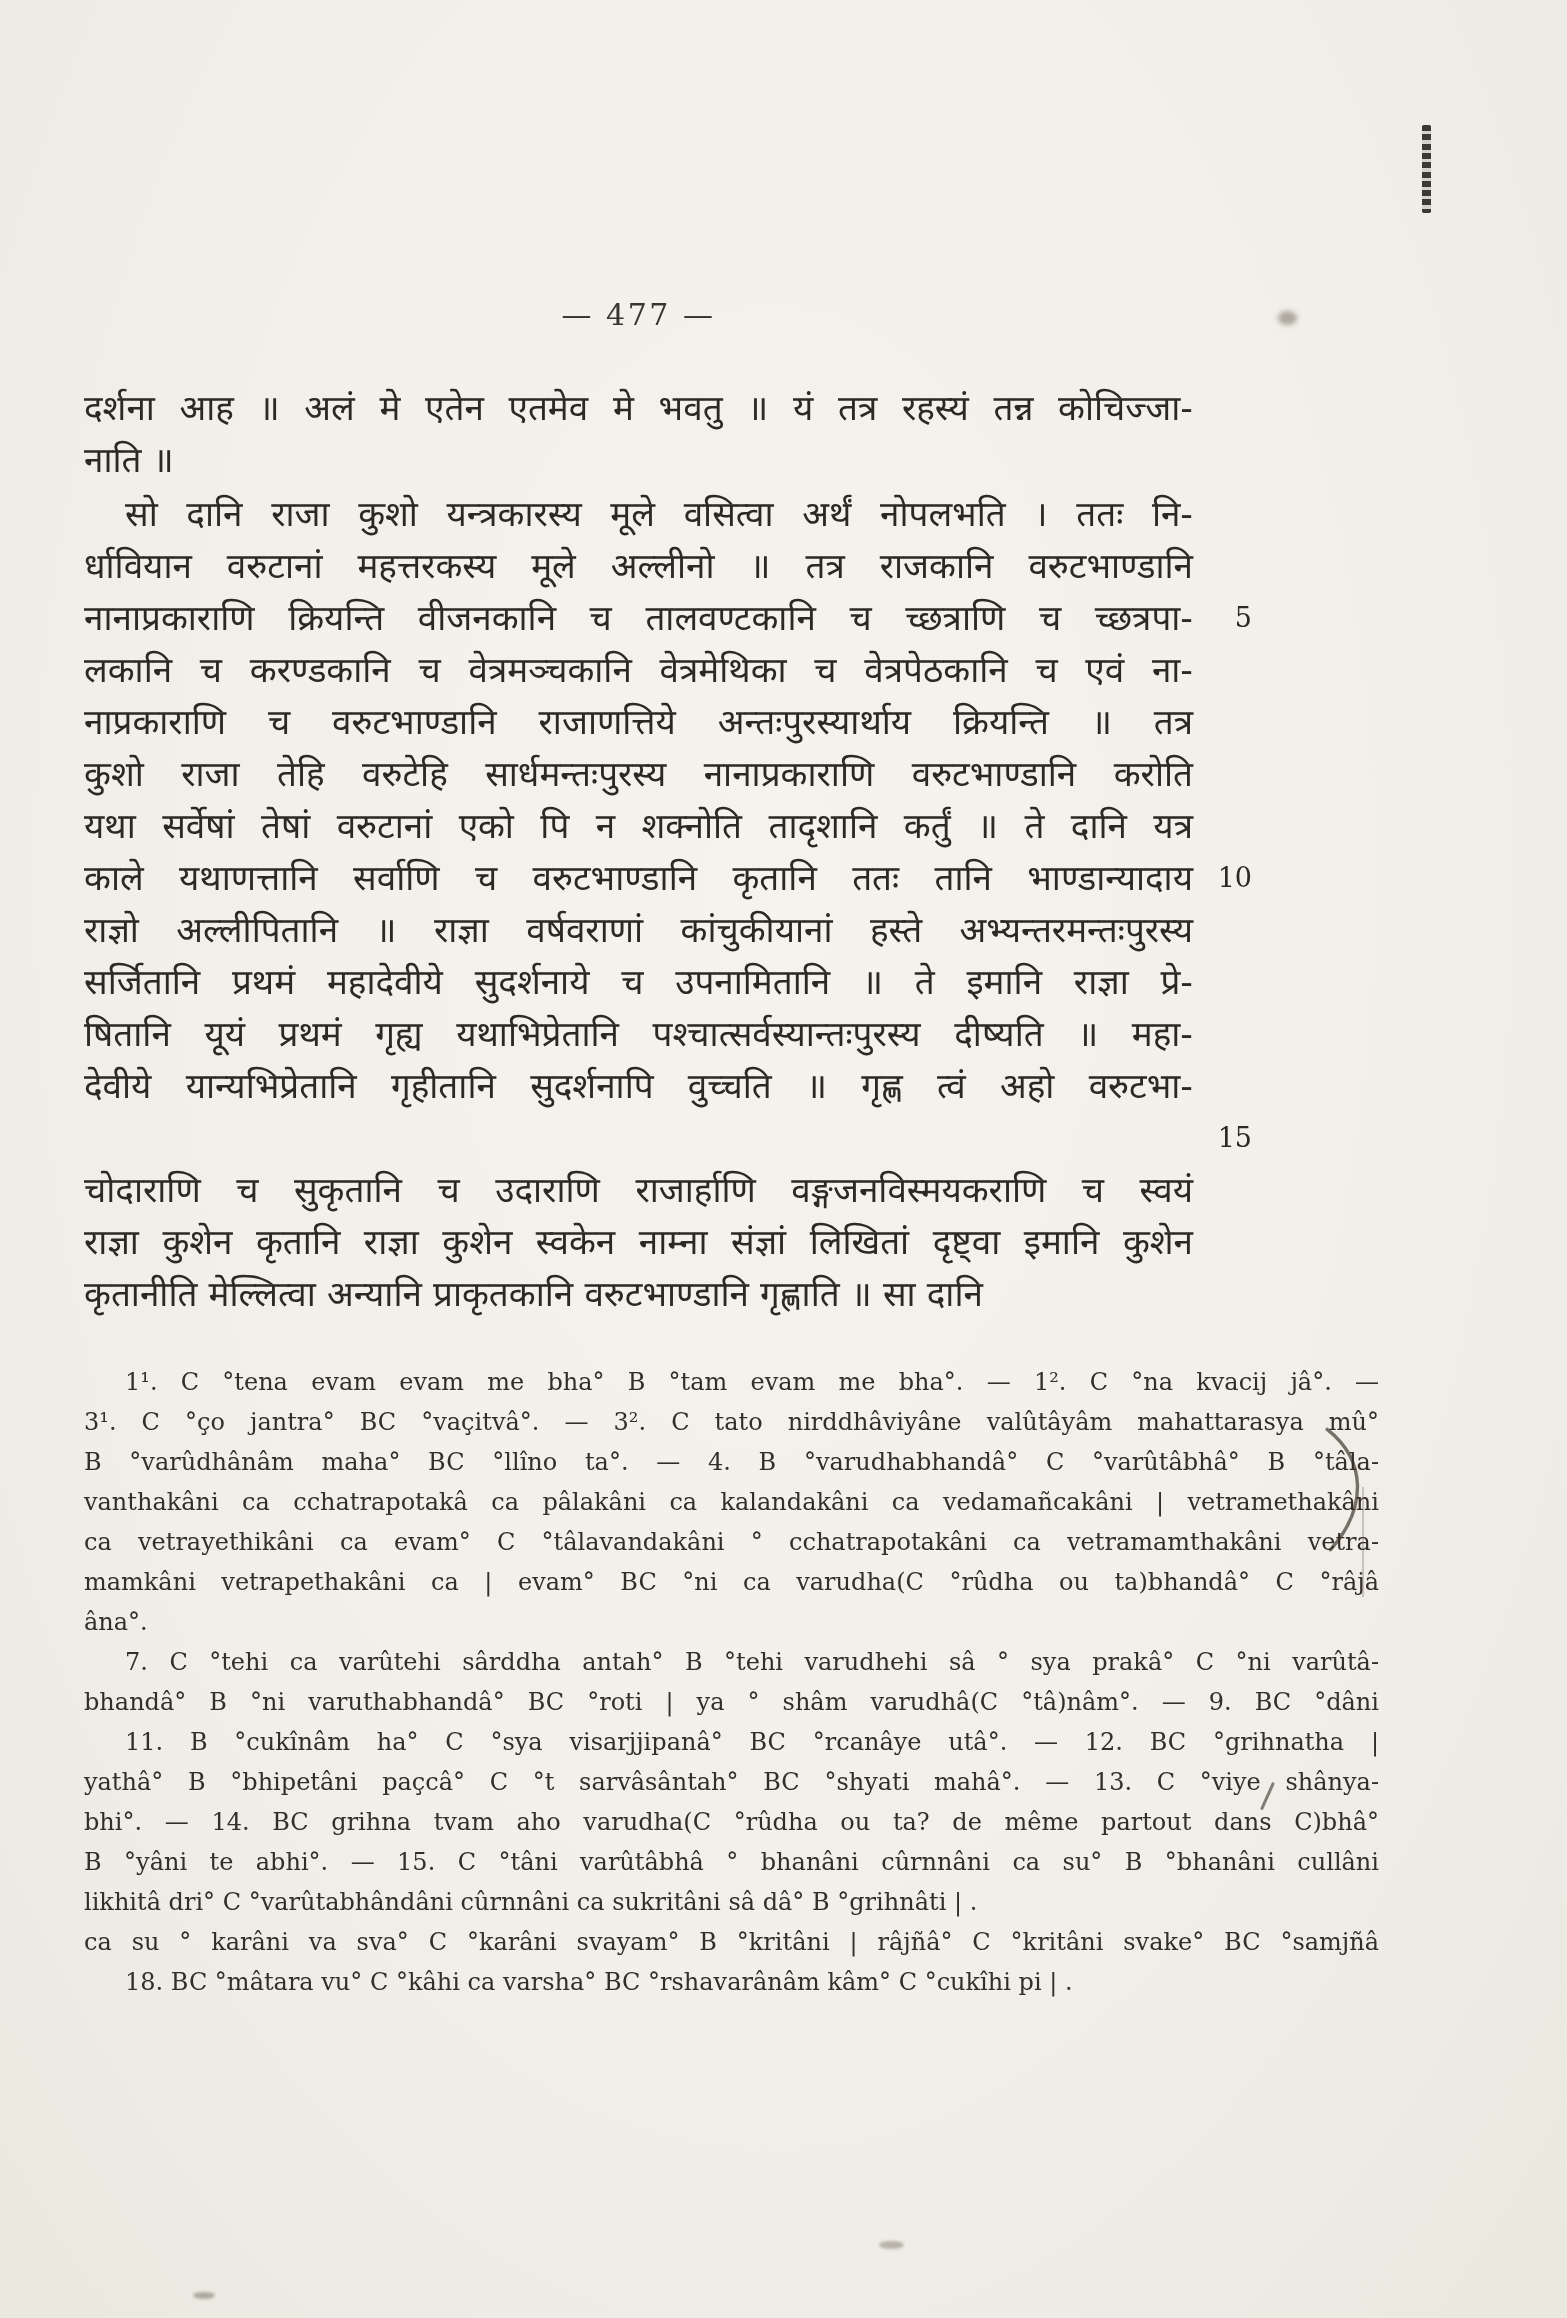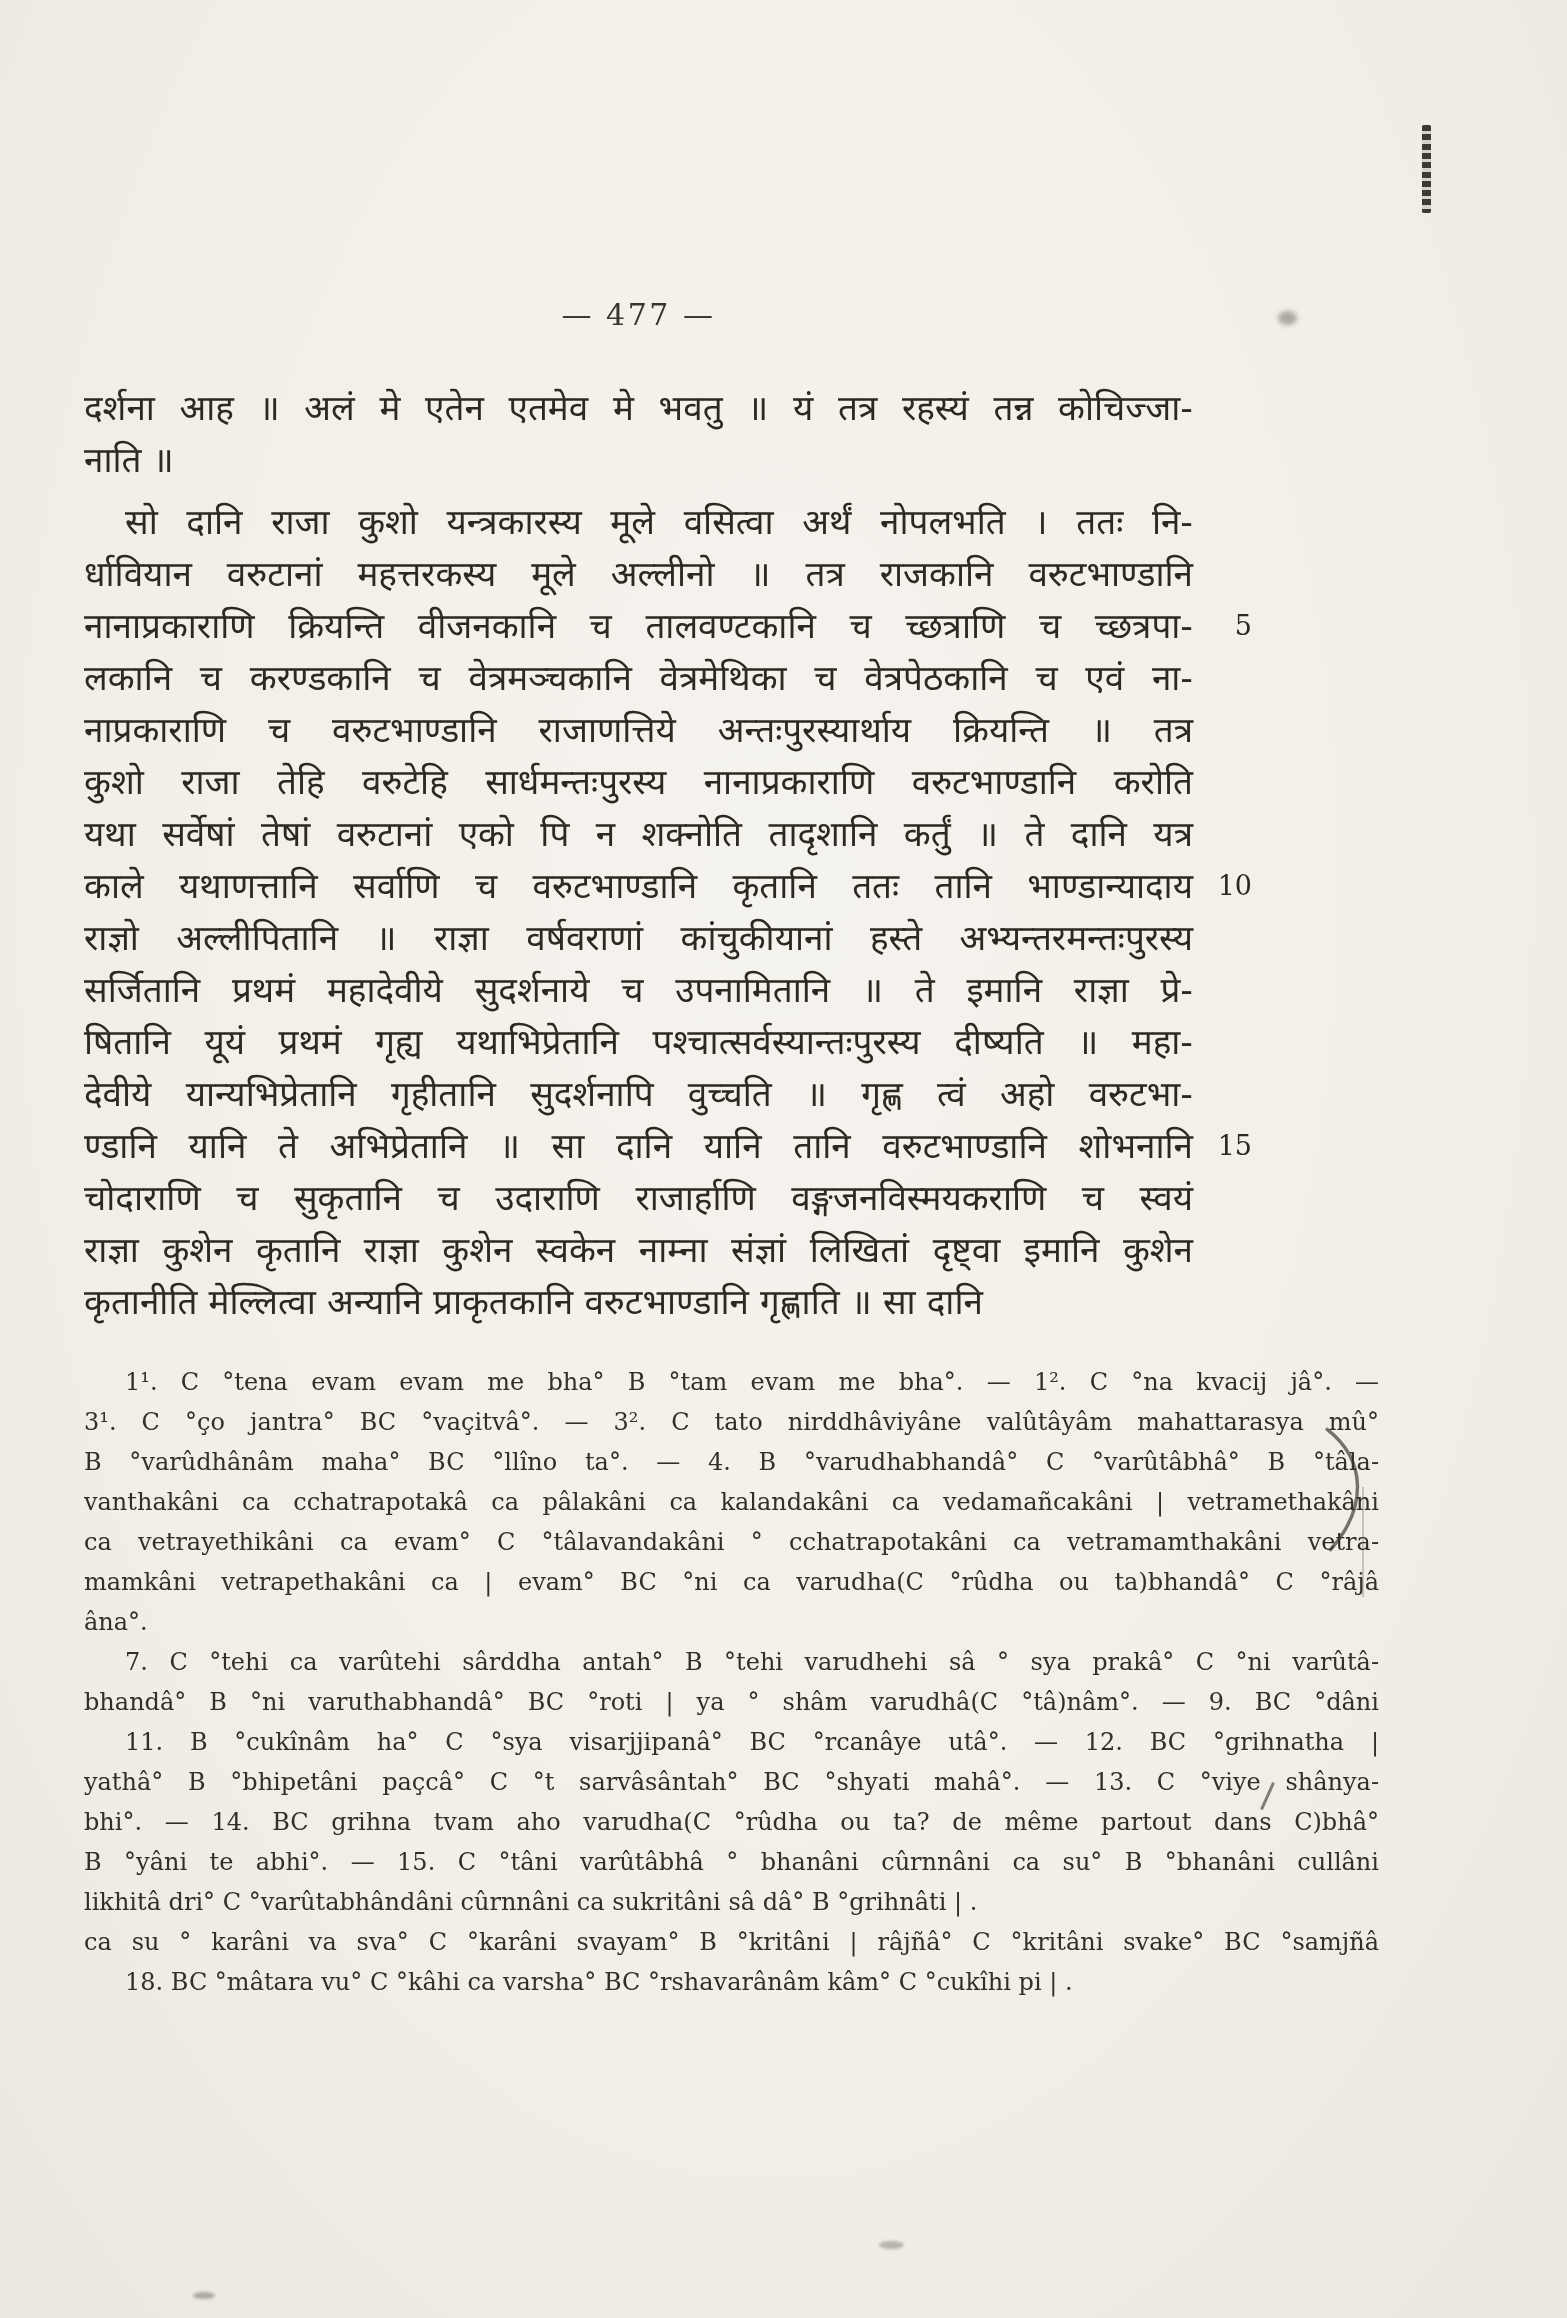--- a/index.html
+++ b/index.html
@@ -20,21 +20,21 @@
   .pageno{
     position:absolute;top:297px;left:84px;width:1109px;
     text-align:center;font-size:30px;letter-spacing:2.5px;color:#3a352d;
   }
   
   .main{
     position:absolute;top:382px;left:84px;width:1109px;
     font-size:35px;
     font-family:"DejaVu Sans","DejaVu Serif",serif;
   }
-  .main .para + .para{margin-top:10px;}
+  .main .para + .para{margin-top:2px;}
   .line{
     position:relative;
     height:52px;line-height:52px;
     text-align:justify;
     -moz-text-align-last:justify;
     text-align-last:justify;
     white-space:normal;
   }
   .line.short{
     text-align:left;
@@ -111,21 +111,21 @@
         <div class="line"><span>नानाप्रकाराणि क्रियन्ति वीजनकानि च तालवण्टकानि च च्छत्राणि च च्छत्रपा-</span><span class="lineno">5</span></div>
         <div class="line"><span>लकानि च करण्डकानि च वेत्रमञ्चकानि वेत्रमेथिका च वेत्रपेठकानि च एवं ना-</span></div>
         <div class="line"><span>नाप्रकाराणि च वरुटभाण्डानि राजाणत्तिये अन्तःपुरस्यार्थाय क्रियन्ति ॥  तत्र</span></div>
         <div class="line"><span>कुशो राजा तेहि वरुटेहि सार्धमन्तःपुरस्य नानाप्रकाराणि वरुटभाण्डानि करोति</span></div>
         <div class="line"><span>यथा सर्वेषां तेषां वरुटानां एको पि न शक्नोति तादृशानि कर्तुं ॥  ते दानि यत्र</span></div>
         <div class="line"><span>काले यथाणत्तानि सर्वाणि च वरुटभाण्डानि कृतानि ततः तानि भाण्डान्यादाय</span><span class="lineno">10</span></div>
         <div class="line"><span>राज्ञो अल्लीपितानि ॥  राज्ञा वर्षवराणां कांचुकीयानां हस्ते अभ्यन्तरमन्तःपुरस्य</span></div>
         <div class="line"><span>सर्जितानि प्रथमं महादेवीये सुदर्शनाये च उपनामितानि ॥  ते इमानि राज्ञा प्रे-</span></div>
         <div class="line"><span>षितानि यूयं प्रथमं गृह्य यथाभिप्रेतानि पश्चात्सर्वस्यान्तःपुरस्य दीष्यति ॥  महा-</span></div>
         <div class="line"><span>देवीये यान्यभिप्रेतानि गृहीतानि सुदर्शनापि वुच्चति ॥  गृह्ण त्वं अहो वरुटभा-</span></div>
-        <div class="line"><span>ण्डानि यानि ते अभिप्रेतानि ॥  सा दानि यानि तानि वरुटभाण्डानि शोभनानि</span><span class="lineno">15</span></div>
+        <div class="line"><span class="lineno">15</span></div>
         <div class="line"><span>चोदाराणि च सुकृतानि च उदाराणि राजार्हाणि वङ्गजनविस्मयकराणि च स्वयं</span></div>
         <div class="line"><span>राज्ञा कुशेन कृतानि राज्ञा कुशेन स्वकेन नाम्ना संज्ञां लिखितां दृष्ट्वा इमानि कुशेन</span></div>
         <div class="line short"><span>कृतानीति मेल्लित्वा अन्यानि प्राकृतकानि वरुटभाण्डानि गृह्णाति ॥  सा दानि</span></div>
       </div>
   </div>
 
   <div class="footnotes">
     <div>
         <div class="line first"><span>1¹. C °tena evam evam me bha° B °tam evam me bha°. — 1². C °na kvacij jâ°. —</span></div>
         <div class="line"><span>3¹. C °ço jantra° BC °vaçitvâ°. — 3². C tato nirddhâviyâne valûtâyâm mahattarasya mû°</span></div>

